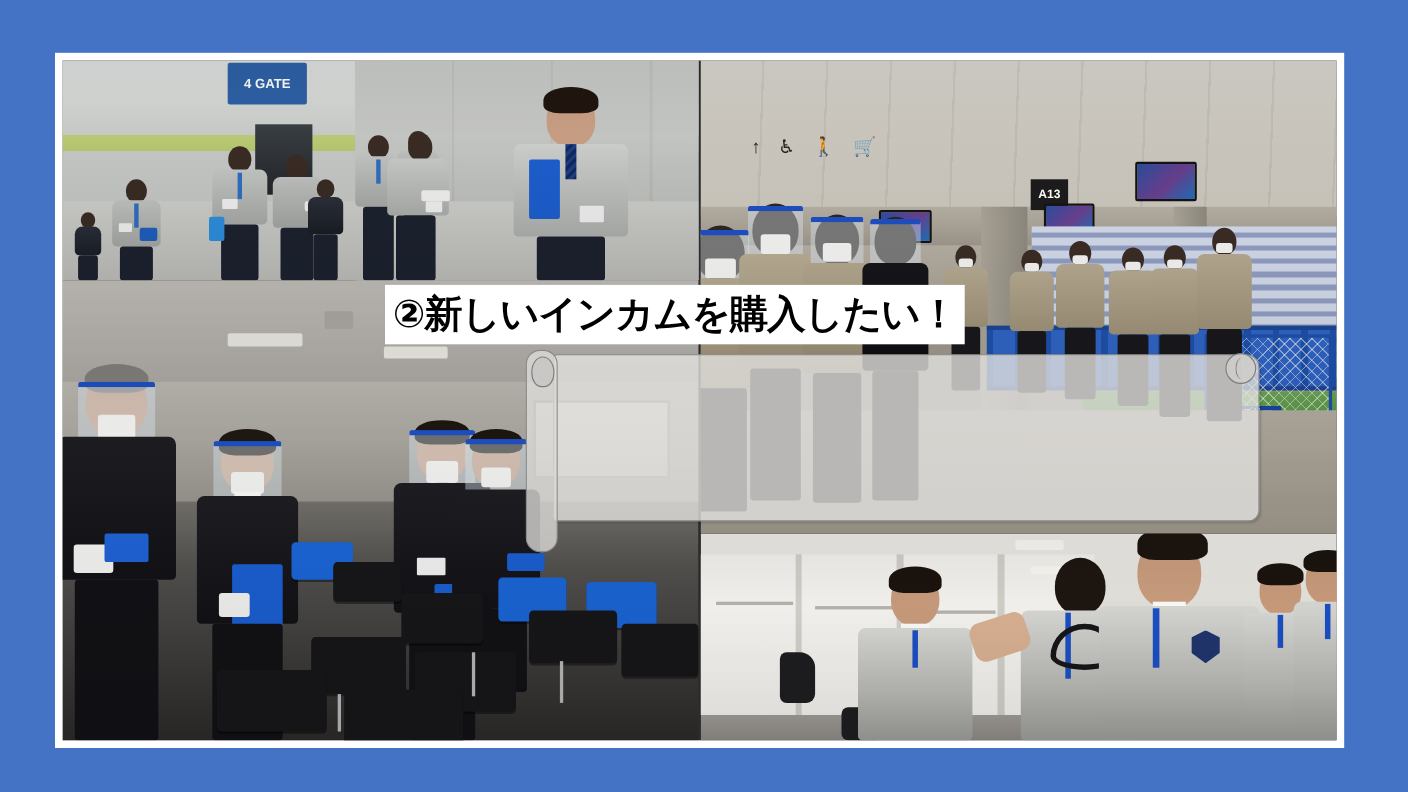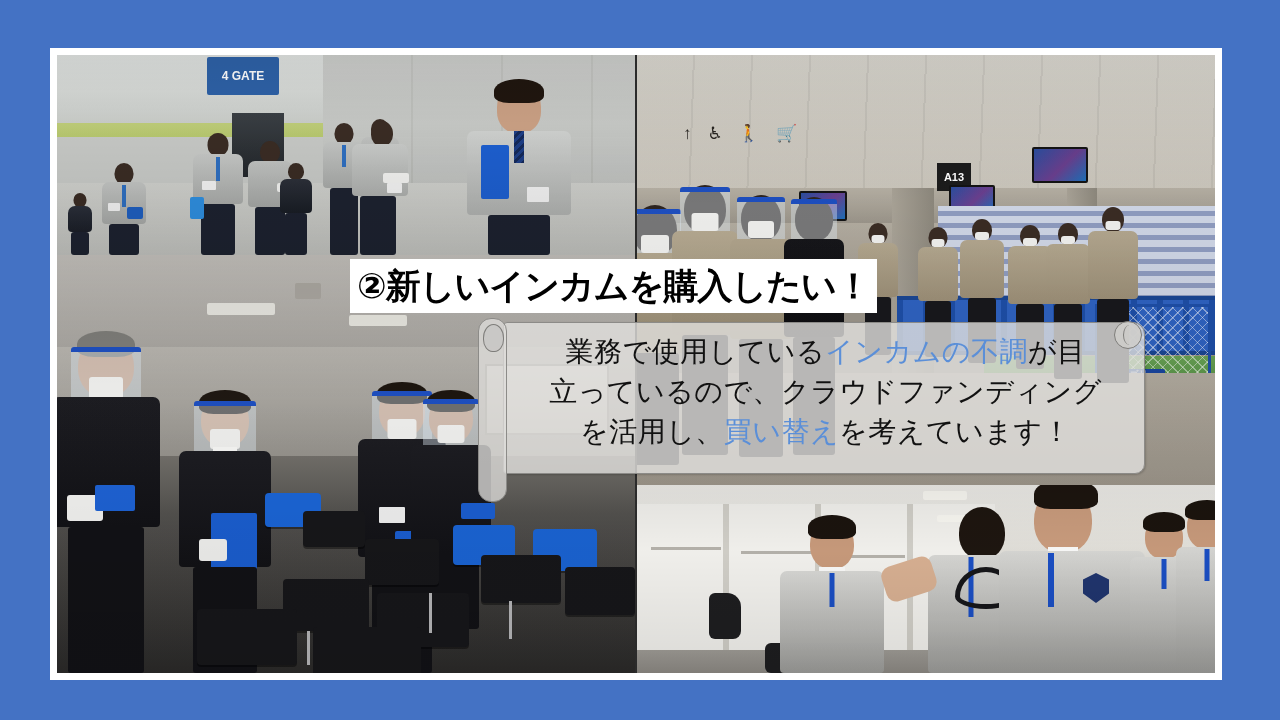--- a/index.html
+++ b/index.html
@@ -565,16 +565,13 @@
 
 <div class="title-banner">
   <span class="t">②新しいインカムを購入したい！</span>
 </div>
 
 <div class="scroll">
   <div class="sheet"></div>
   <div class="strip"></div>
   <div class="curl-tl"></div>
   <div class="curl-tr"></div>
-  <div class="body" id="scroll-body"><span>業務で使用している</span><span class="hl">インカムの不調</span><span>が目
-立っているので、クラウドファンディング
-を活用し、</span><span class="hl">買い替え</span><span>を考えています！</span></div>
 </div>
 
 </body></html>

